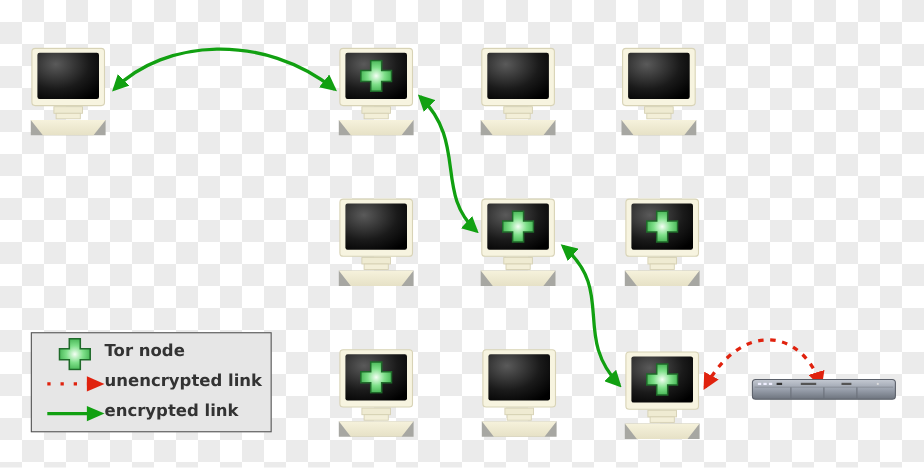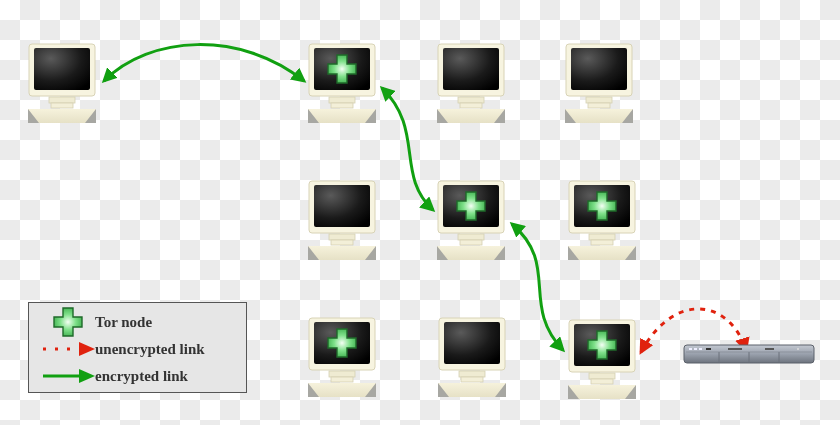--- a/index.html
+++ b/index.html
@@ -14,21 +14,21 @@
     background-position: 0 0, 20px 20px;
   }
   .computer { position: absolute; width: 70px; height: 82px; }
   .computer svg { display: block; }
   .server { position: absolute; left: 683px; top: 343px; width: 132px; height: 22px; }
   #links { position: absolute; left: 0; top: 0; }
   .legend {
     position: absolute; left: 28px; top: 302px; width: 219px; height: 91px;
     background: #e6e6e6; border: 1px solid #555; box-sizing: border-box;
   }
-  .legend-row { position: absolute; left: 0; height: 24px; display: flex; align-items: center; font-family: Liberation Serif, serif; }
+  .legend-row { position: absolute; left: 0; height: 24px; display: flex; align-items: flex-start; }
   .legend-sym { width: 66px; height: 24px; position: relative; }
   .legend-label { font-size: 15px; font-weight: bold; color: #333; }
 </style>
 </head>
 <body>
 
 <svg id="links" width="840" height="425" viewBox="0 0 840 425">
   <defs>
     <marker id="gArrow" viewBox="0 0 10 10" refX="8" refY="5" markerWidth="5" markerHeight="5" orient="auto-start-reverse">
       <path d="M0,0 L10,5 L0,10 z" fill="#11a011"></path>

